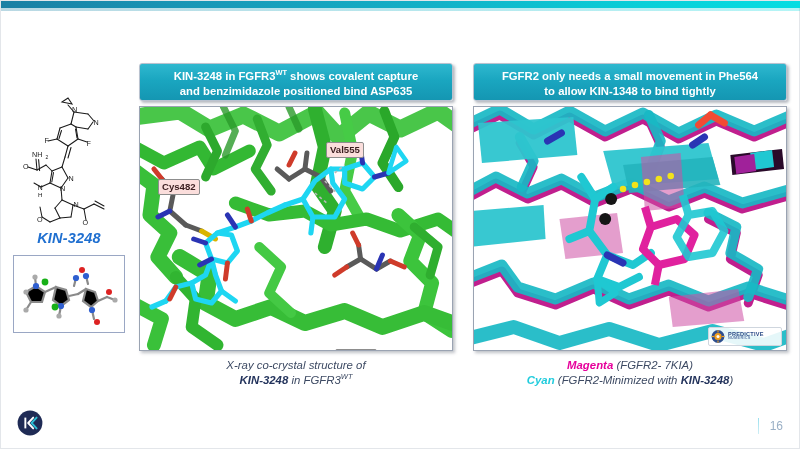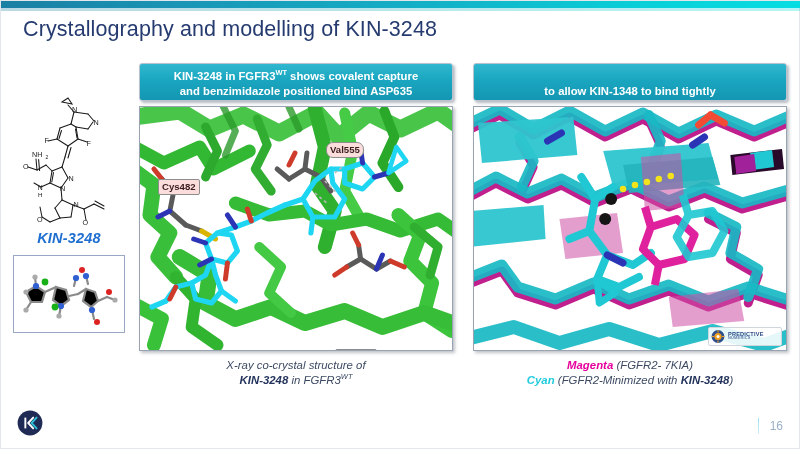--- a/index.html
+++ b/index.html
@@ -139,21 +139,20 @@
     font-size:12px;color:#9bb0c6;}
 </style>
 </head>
 <body>
 
 <div id="slide">
 
   <div class="topbar"></div>
   <div class="topbar-fade"></div>
 
-  <div class="slide-title">Crystallography and modelling of KIN-3248</div>
 
   <div class="mol-col">
     <span>
       <svg class="mol-svg" width="118" height="132" viewBox="0 0 118 132">
         <g stroke="#1a1a1a" stroke-width="1.05" fill="none" stroke-linecap="round">
 
           <path d="M52 5 L58 1 L62 7 Z"></path>
           <path d="M58 8 L64 15"></path>
 
           <path d="M64 15 L78 17"></path>
@@ -373,33 +372,33 @@
           <path d="M176 86 L188 96"></path>
         </g>
 
         <g stroke="#1ed6f2" stroke-width="4.6" fill="none" stroke-linejoin="round">
           <path d="M250 66 L268 54 L258 40 Z"></path>
         </g>
       </svg>
       </span>
 
       <div class="chip" style="left:18px;top:72px;">Cys482</div>
-      <div class="chip" style="left:186px;top:35px;border-radius:7px;">Val555</div>
+      <div class="chip" style="left:186px;top:35px;">Val555</div>
       <div class="chip" style="left:195px;top:194px;margin-top:48px;">Asp635</div>
     </div>
 
     <div class="caption">
       <span>X-ray co-crystal structure of</span><br>
       <b>KIN-3248</b><span> in FGFR3</span><sup>WT</sup>
     </div>
   </div>
 
   <div class="panel panel-right">
     <div class="banner">
-      <br>
+      <span>FGFR2 only needs a small movement in Phe564</span><br>
       <span>to allow KIN-1348 to bind tightly</span>
     </div>
 
     <div class="img-frame">
       <span>
       <svg viewBox="0 0 314 243" preserveAspectRatio="none">
         <rect width="314" height="243" fill="#ffffff"></rect>
         <g fill="none" stroke-linecap="round" stroke-linejoin="round">
 
           <path d="M-8 24 L26 8 L60 28 L96 10 L132 30 L170 12 L206 32 L244 14 L282 30 L320 14" stroke="#c01f8e" stroke-width="9"></path>

